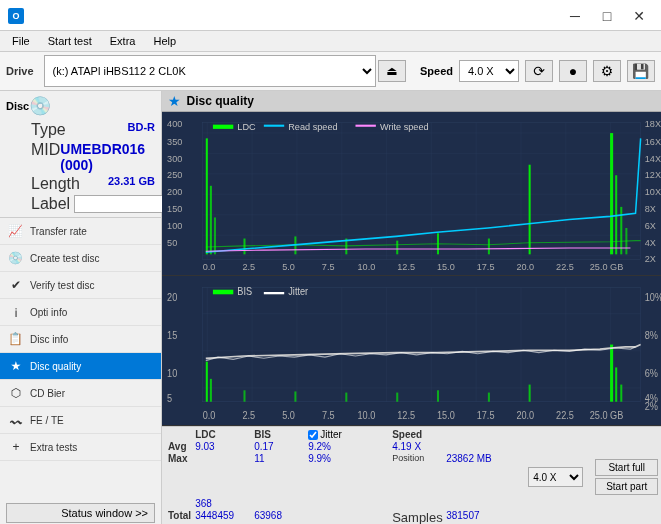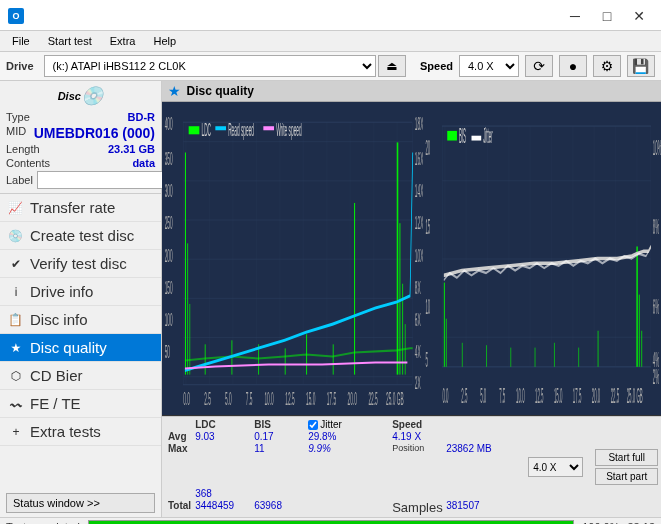--- a/index.html
+++ b/index.html
@@ -14,63 +14,63 @@
     .title-btn { width: 28px; height: 20px; border: none; background: transparent; cursor: pointer; font-size: 14px; color: #333; display: flex; align-items: center; justify-content: center; }
 
     
     .menu-bar { background: #f0f0f0; display: flex; padding: 2px 4px; border-bottom: 1px solid #ccc; gap: 2px; }
     .menu-item { padding: 2px 8px; cursor: pointer; font-size: 11px; color: #000; }
 
     
     .drive-bar { background: #f5f5f5; border-bottom: 1px solid #ccc; display: flex; align-items: center; padding: 3px 6px; gap: 6px; }
     .drive-label { font-size: 11px; font-weight: bold; color: #333; margin-right: 4px; }
     .drive-select-wrap { display: flex; align-items: center; gap: 2px; flex: 1; }
-    .drive-select { flex: 1; height: 22px; font-size: 11px; border: 1px solid #aaa; background: white; padding: 0 4px; }
+    .drive-select { flex: 1; height: 32px; font-size: 11px; border: 1px solid #aaa; background: white; padding: 0 4px; }
     .eject-btn { width: 28px; height: 22px; background: #e8e8e8; border: 1px solid #aaa; cursor: pointer; display: flex; align-items: center; justify-content: center; font-size: 12px; }
     .speed-label { font-size: 11px; font-weight: bold; margin-left: 8px; }
     .speed-select { width: 60px; height: 22px; font-size: 11px; border: 1px solid #aaa; background: white; padding: 0 4px; }
     .drive-icon-btn { width: 28px; height: 22px; background: #e8e8e8; border: 1px solid #aaa; cursor: pointer; display: flex; align-items: center; justify-content: center; font-size: 14px; }
 
     
     .main-layout { display: flex; height: calc(524px - 88px); }
 
     
     .left-panel { width: 162px; min-width: 162px; background: #f0f0f0; border-right: 1px solid #ccc; display: flex; flex-direction: column; }
     
     
     .disc-section { padding: 4px 6px; border-bottom: 1px solid #ccc; }
-    .disc-header { display: flex; align-items: center; justify-content: center; margin-bottom: 4px; font-style: italic; }
+    .disc-header { display: flex; align-items: center; justify-content: flex-start; margin-bottom: 4px; }
     .disc-header-text { font-weight: bold; font-size: 11px; }
     .disc-row { display: flex; justify-content: space-between; margin-bottom: 2px; }
-    .disc-key { color: #333; font-size: 11px; }
+    .disc-key { color: #333; font-size: 16px; margin-left: 25px; }
     .disc-val { color: #0000cc; font-size: 11px; font-weight: bold; }
     .label-row { display: flex; align-items: center; gap: 4px; margin-top: 2px; }
     .label-input { flex: 1; height: 18px; border: 1px solid #aaa; font-size: 10px; background: white; }
     .label-btn { width: 18px; height: 18px; background: #e8e8e8; border: 1px solid #aaa; cursor: pointer; display: flex; align-items: center; justify-content: center; font-size: 10px; }
 
     
     .nav-menu { flex: 1; overflow-y: auto; }
     .nav-item { display: flex; align-items: center; gap: 6px; padding: 5px 8px; cursor: pointer; font-size: 11px; color: #333; border-bottom: 1px solid #e0e0e0; }
     .nav-item.active { background: #0078d7; color: white; }
     .nav-item-icon { width: 16px; height: 16px; display: flex; align-items: center; justify-content: center; font-size: 12px; }
-    .nav-item-label { font-size: 15px; }
-
-    
-    .status-btn { margin: 4px 6px; padding: 3px 6px; background: #e8e8e8; border: 1px solid #aaa; cursor: pointer; font-size: 11px; text-align: left; }
+    .nav-item-label { font-size: 10px; }
+
+    
+    .status-btn { margin: 4px 6px; padding: 3px 6px; background: #e8e8e8; border: 1px solid #aaa; cursor: pointer; font-size: 11px; text-align: right; }
 
     
     .right-panel { flex: 1; background: #1a1a2e; display: flex; flex-direction: column; overflow: hidden; }
 
     
     .dq-header { background: #d0d0d0; display: flex; align-items: center; gap: 6px; padding: 2px 6px; border-bottom: 1px solid #aaa; }
     .dq-icon { color: #0078d7; font-size: 14px; }
     .dq-title { font-weight: bold; font-size: 12px; color: #000; }
 
     
-    .charts-area { flex: 1; background: #1a2035; overflow: hidden; display: flex; flex-direction: row; }
+    .charts-area { flex: 1; background: #1a2035; overflow: hidden; display: flex; flex-direction: column; }
 
     
     .bottom-bar { background: #f0f0f0; border-top: 1px solid #ccc; padding: 2px 6px; display: flex; align-items: center; gap: 8px; }
     .status-text { font-size: 11px; color: #333; flex: 0 0 auto; }
     .progress-wrap { flex: 1; height: 14px; background: #c0c0c0; border: 1px solid #999; }
     .progress-fill { height: 100%; background: #00cc00; }
     .time-text { font-size: 11px; color: #333; }
 
     
     .stats-row { background: #e8e8e8; display: flex; align-items: center; padding: 2px 6px; gap: 4px; border-top: 1px solid #ccc; font-size: 10px; }
@@ -130,24 +130,20 @@
         <span class="disc-val">BD-R</span>
       </div>
       <div class="disc-row">
         <span class="disc-key">MID</span>
         <span class="disc-val" style="font-size:14px;">UMEBDR016 (000)</span>
       </div>
       <div class="disc-row">
         <span class="disc-key">Length</span>
         <span class="disc-val">23.31 GB</span>
       </div>
-      <div class="disc-row">
-        <span class="disc-key">Contents</span>
-        <span class="disc-val">data</span>
-      </div>
       <div class="label-row">
         <span class="disc-key">Label</span>
         <input class="label-input" type="text" value="" style="">
         <button class="label-btn">✎</button>
       </div>
     </div>
 
     <div class="nav-menu">
       <div class="nav-item">
         <span class="nav-item-icon">📈</span>
@@ -156,21 +152,21 @@
       <div class="nav-item">
         <span class="nav-item-icon">💿</span>
         <span class="nav-item-label">Create test disc</span>
       </div>
       <div class="nav-item">
         <span class="nav-item-icon">✔</span>
         <span class="nav-item-label">Verify test disc</span>
       </div>
       <div class="nav-item">
         <span class="nav-item-icon">ℹ</span>
-        <span class="nav-item-label">Drive info</span>
+        <span class="nav-item-label">Opti info</span>
       </div>
       <div class="nav-item">
         <span class="nav-item-icon">📋</span>
         <span class="nav-item-label">Disc info</span>
       </div>
       <div class="nav-item active">
         <span class="nav-item-icon">★</span>
         <span class="nav-item-label">Disc quality</span>
       </div>
       <div class="nav-item">
@@ -341,28 +337,28 @@
         <span style="display:flex;align-items:center;gap:2px;">
           <input type="checkbox" checked="" style="width: 10px; height: 10px;">
           <span>Jitter</span>
         </span>
         <span style="color:#333;font-weight:bold;">Speed</span>
         <span></span>
 
         <span style="color:#333;font-weight:bold;">Avg</span>
         <span style="color:#0000cc;">9.03</span>
         <span style="color:#0000cc;">0.17</span>
-        <span style="color:#0000cc;">29.8%</span>
+        <span style="color:#0000cc;">9.2%</span>
         <span style="color:#0000cc;">4.19 X</span>
         <span></span>
 
         <span style="color:#333;font-weight:bold;">Max</span>
         <span style="color:#0000cc;margin-top:45px;">368</span>
         <span style="color:#0000cc;">11</span>
-        <span style="color:#0000cc;font-style:italic;">9.9%</span>
+        <span style="color:#0000cc;">9.9%</span>
         <span style="font-size:9px;color:#333;">Position</span>
         <span style="color:#0000cc;font-size:10px;">23862 MB</span>
 
         <span style="color:#333;font-weight:bold;">Total</span>
         <span style="color:#0000cc;">3448459</span>
         <span style="color:#0000cc;">63968</span>
         <span></span>
         <span style="font-size:13px;color:#333;">Samples</span>
         <span style="color:#0000cc;font-size:10px;">381507</span>
       </div>

